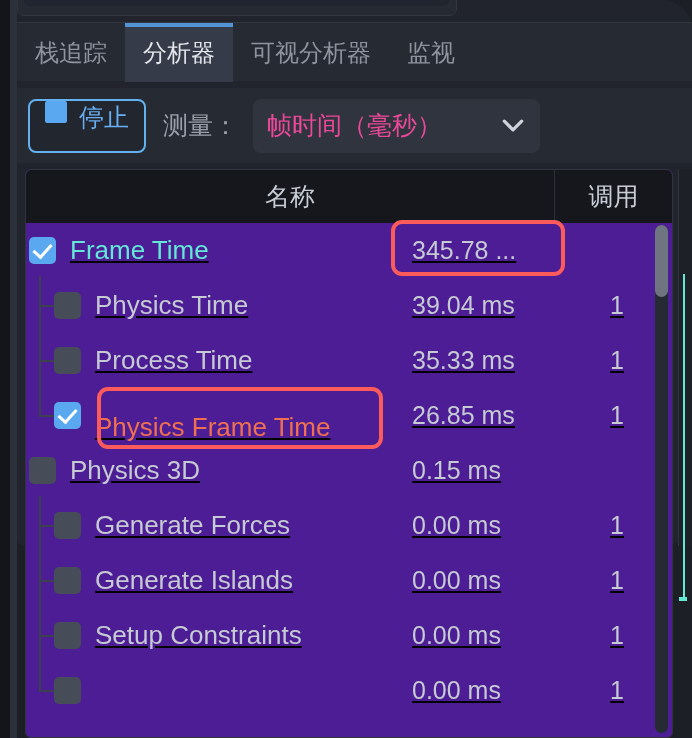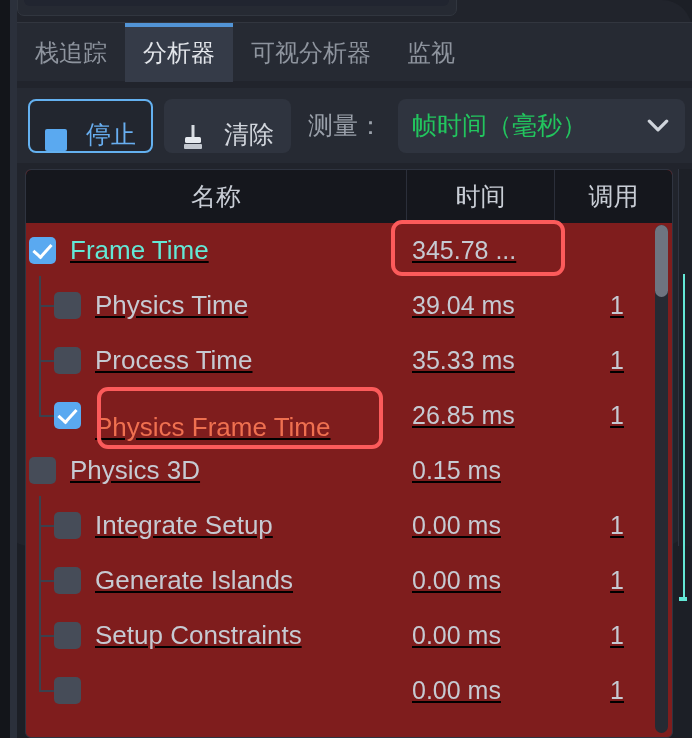--- a/index.html
+++ b/index.html
@@ -59,47 +59,47 @@
   }
   .tab-count { color: #8e949e; }
 
   
   .toolbar {
     position: absolute; left: 17px; top: 88px; width: 675px; height: 75px;
     background: #262a33;
     display: flex; align-items: center; padding-left: 11px; gap: 11px;
   }
   .btn {
-    display: flex; align-items: flex-end; gap: 19px;
+    display: flex; align-items: flex-start; gap: 12px;
     height: 54px; padding: 0 15px;
     background: #2f343f; border-radius: 8px;
     color: #d2d6dd; font-size: 25px; white-space: nowrap; cursor: pointer;
     border: 2px solid transparent;
   }
   .btn.focus {
     background: #22262f; border-color: #64b1f0;
     color: #68aef0;
   }
   .stop-glyph {
     width: 22px; height: 22px; background: #5aa9f0; border-radius: 2px; flex: none;
   }
   .broom { width: 24px; height: 26px; flex: none; }
   .tool-label { color: #9aa0aa; font-size: 25px; margin-left: 6px; white-space: nowrap; }
   .select {
     display: flex; align-items: center; justify-content: space-between;
     height: 54px; width: 287px; padding: 0 16px 0 14px;
     background: #2f343f; border-radius: 8px;
-    color: #22c55e; font-size: 25px; cursor: pointer; margin-left: 4px;
+    color: #ec4899; font-size: 25px; cursor: pointer; margin-left: 4px;
   }
   .chev { font-size: 19px; color: #cfd4db; margin-left: 10px; }
 
   
   .tree-wrap {
     position: absolute; left: 25px; top: 169px; width: 648px; height: 569px;
-    background: #7f1d1d; border: 1px solid #2f3440; border-radius: 6px;
+    background: #4c1d95; border: 1px solid #2f3440; border-radius: 6px;
     overflow: hidden;
   }
   .thead {
     display: flex; height: 53px; background: #15171d;
     border-radius: 5px 5px 0 0;
   }
   .th {
     color: #c9ced6; font-size: 25px;
     display: flex; align-items: center; justify-content: center;
   }
@@ -211,48 +211,37 @@
       </div>
   </div>
 
   <div class="toolbar">
 
     <div class="btn focus">
       <span class="stop-glyph"></span>
       <span>停止</span>
     </div>
 
-    <div class="btn">
-      <span class="broom">
-        <svg viewBox="0 0 24 26" width="24" height="26">
-          <rect x="10.5" y="0" width="3" height="12" fill="#d8dce2"></rect>
-          <rect x="4" y="12" width="16" height="6" rx="1.5" fill="#e6eaef"></rect>
-          <rect x="3" y="19" width="18" height="5" rx="1" fill="#c2c7cf"></rect>
-        </svg>
-      </span>
-      <span>清除</span>
-    </div>
 
     <span class="tool-label">测量：</span>
 
     <div class="select">
       <span>帧时间（毫秒）</span>
       <span class="chev">
         <svg viewBox="0 0 20 12" width="22" height="13">
           <path d="M2 2 L10 10 L18 2" stroke="#cfd4db" stroke-width="3" fill="none" stroke-linecap="round" stroke-linejoin="round"></path>
         </svg>
       </span>
     </div>
   </div>
 
   <div class="tree-wrap">
 
     <div class="thead">
       <div class="th name">名称</div>
-      <div class="th time">时间</div>
       <div class="th calls">调用</div>
     </div>
 
     <div class="rows" id="rows-host">
         <div class="row">
           <div class="cell-name">
             <div class="cb on" style="margin-left: 3px;"></div>
             <span class="nm teal">Frame Time</span>
           </div>
           <div class="cell-time">345.78 ...</div>
@@ -290,21 +279,21 @@
             <div class="cb off" style="margin-left: 3px;"></div>
             <span class="nm">Physics 3D</span>
           </div>
           <div class="cell-time">0.15 ms</div>
           <div class="cell-calls"></div>
         </div>
         <div class="row">
           <div class="cell-name">
             <div class="indent tree"></div>
             <div class="cb off" style="margin-left: 0px;"></div>
-            <span class="nm">Integrate Setup</span>
+            <span class="nm">Generate Forces</span>
           </div>
           <div class="cell-time">0.00 ms</div>
           <div class="cell-calls">1</div>
         </div>
         <div class="row">
           <div class="cell-name">
             <div class="indent tree"></div>
             <div class="cb off" style="margin-left: 0px;"></div>
             <span class="nm">Generate Islands</span>
           </div>

